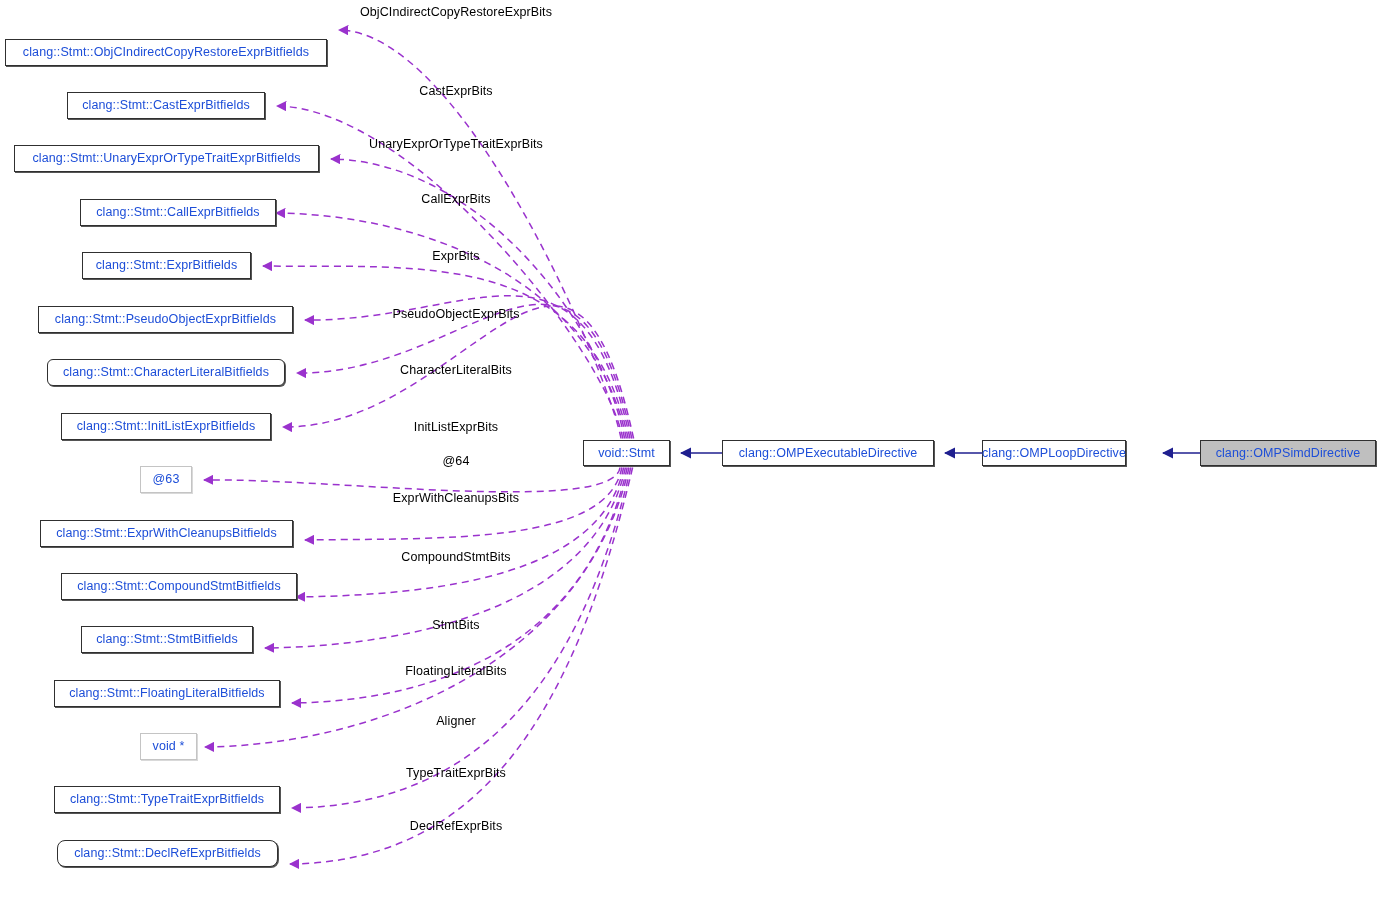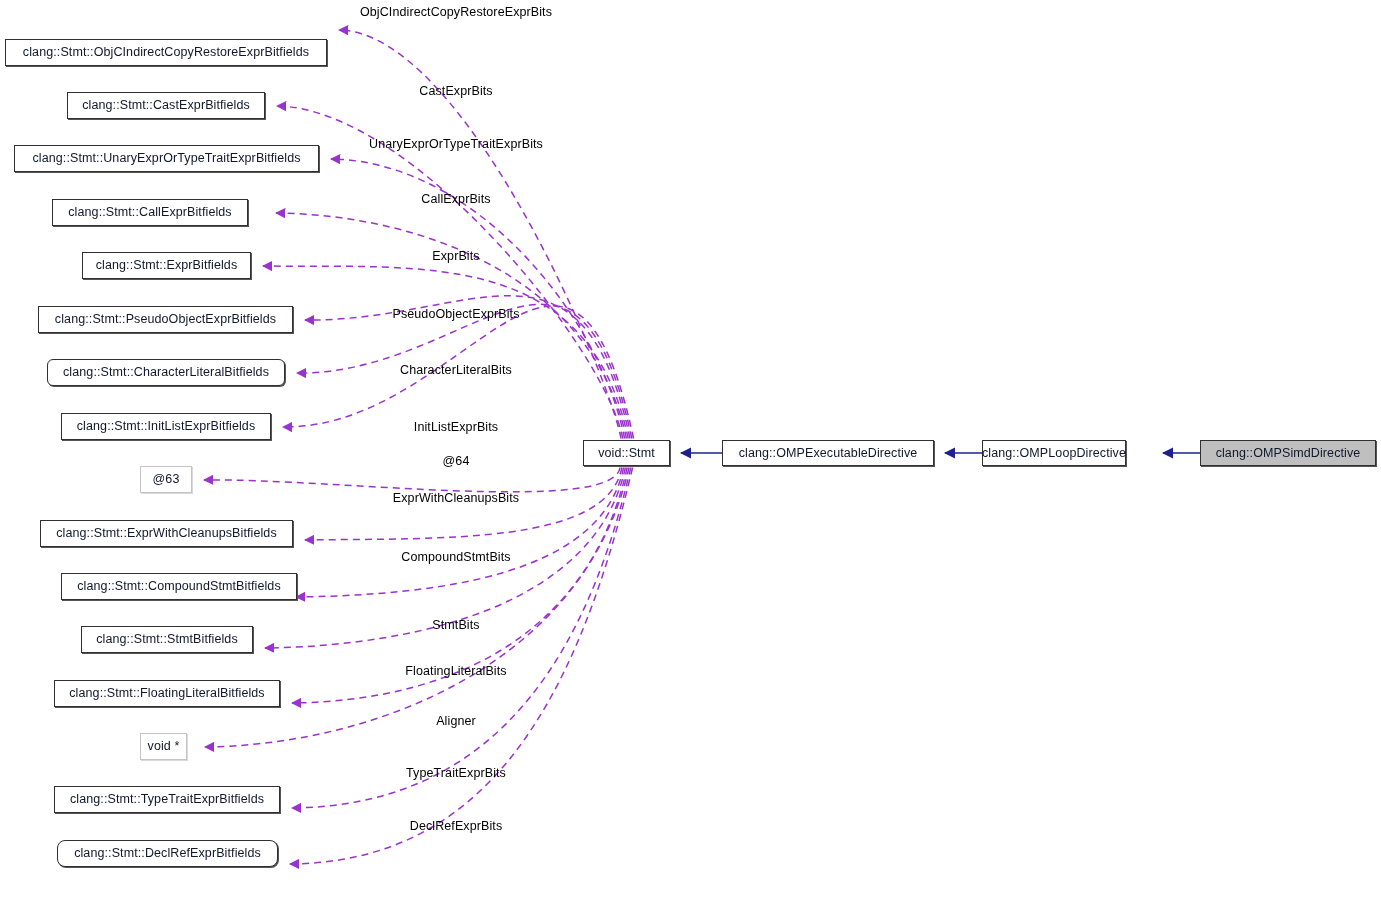--- a/index.html
+++ b/index.html
@@ -26,21 +26,21 @@
   }
   .node {
     position: absolute;
     box-sizing: border-box;
     background: #ffffff;
     border: 1px solid #404040;
     display: flex;
     align-items: center;
     justify-content: center;
     font-size: 12.5px;
-    color: #0f172a;
+    color: #1d4ed8;
     white-space: nowrap;
     line-height: 1;
     letter-spacing: 0.1px;
   }
   .node.strong {
     border: 1px solid #303030;
     box-shadow: 1px 1px 0 0 #555555;
   }
   .node.light {
     border: 1px solid #c4c4c4;
@@ -101,31 +101,31 @@
   </svg>
 
   <div id="nodes-layer">
       <div class="node strong" style="left: 583px; top: 440px; width: 87px; height: 26px;">void::Stmt</div>
       <div class="node strong" style="left: 722px; top: 440px; width: 212px; height: 26px;">clang::OMPExecutableDirective</div>
       <div class="node strong" style="left: 982px; top: 440px; width: 144px; height: 26px;">clang::OMPLoopDirective</div>
       <div class="node highlight" style="left: 1200px; top: 440px; width: 176px; height: 26px;">clang::OMPSimdDirective</div>
       <div class="node strong" style="left: 5px; top: 39px; width: 322px; height: 27px;">clang::Stmt::ObjCIndirectCopyRestoreExprBitfields</div>
       <div class="node strong" style="left: 67px; top: 92px; width: 198px; height: 27px;">clang::Stmt::CastExprBitfields</div>
       <div class="node strong" style="left: 14px; top: 145px; width: 305px; height: 27px;">clang::Stmt::UnaryExprOrTypeTraitExprBitfields</div>
-      <div class="node strong" style="left: 52px; top: 199px; width: 196px; height: 27px;">clang::Stmt::CallExprBitfields</div>
+      <div class="node strong" style="left: 80px; top: 199px; width: 196px; height: 27px;">clang::Stmt::CallExprBitfields</div>
       <div class="node strong" style="left: 82px; top: 252px; width: 169px; height: 27px;">clang::Stmt::ExprBitfields</div>
       <div class="node strong" style="left: 38px; top: 306px; width: 255px; height: 27px;">clang::Stmt::PseudoObjectExprBitfields</div>
       <div class="node strong" style="left: 47px; top: 359px; width: 238px; height: 27px; border-radius: 6px;">clang::Stmt::CharacterLiteralBitfields</div>
       <div class="node strong" style="left: 61px; top: 413px; width: 210px; height: 27px;">clang::Stmt::InitListExprBitfields</div>
       <div class="node light" style="left: 140px; top: 466px; width: 52px; height: 27px;">@63</div>
       <div class="node strong" style="left: 40px; top: 520px; width: 253px; height: 27px;">clang::Stmt::ExprWithCleanupsBitfields</div>
       <div class="node strong" style="left: 61px; top: 573px; width: 236px; height: 27px;">clang::Stmt::CompoundStmtBitfields</div>
       <div class="node strong" style="left: 81px; top: 626px; width: 172px; height: 27px;">clang::Stmt::StmtBitfields</div>
       <div class="node strong" style="left: 54px; top: 680px; width: 226px; height: 27px;">clang::Stmt::FloatingLiteralBitfields</div>
-      <div class="node light" style="left: 140px; top: 733px; width: 47px; height: 27px;">void *</div>
+      <div class="node light" style="left: 140px; top: 733px; width: 57px; height: 27px;">void *</div>
       <div class="node strong" style="left: 54px; top: 786px; width: 226px; height: 27px;">clang::Stmt::TypeTraitExprBitfields</div>
       <div class="node strong" style="left: 57px; top: 840px; width: 221px; height: 27px; border-radius: 8px;">clang::Stmt::DeclRefExprBitfields</div>
     </div>
   <div id="labels-layer">
       <div class="edge-label" style="left: 456px; top: 6px; text-align: center;">ObjCIndirectCopyRestoreExprBits</div>
       <div class="edge-label" style="left: 456px; top: 85px;">CastExprBits</div>
       <div class="edge-label" style="left: 456px; top: 138px;">UnaryExprOrTypeTraitExprBits</div>
       <div class="edge-label" style="left: 456px; top: 193px;">CallExprBits</div>
       <div class="edge-label" style="left: 456px; top: 250px;">ExprBits</div>
       <div class="edge-label" style="left: 456px; top: 308px;">PseudoObjectExprBits</div>

